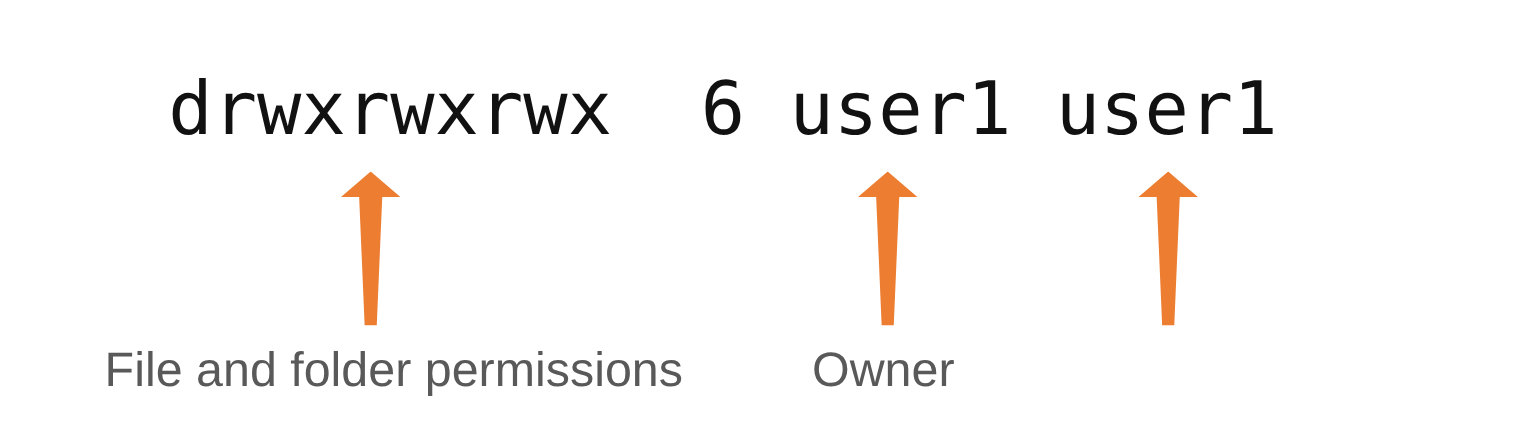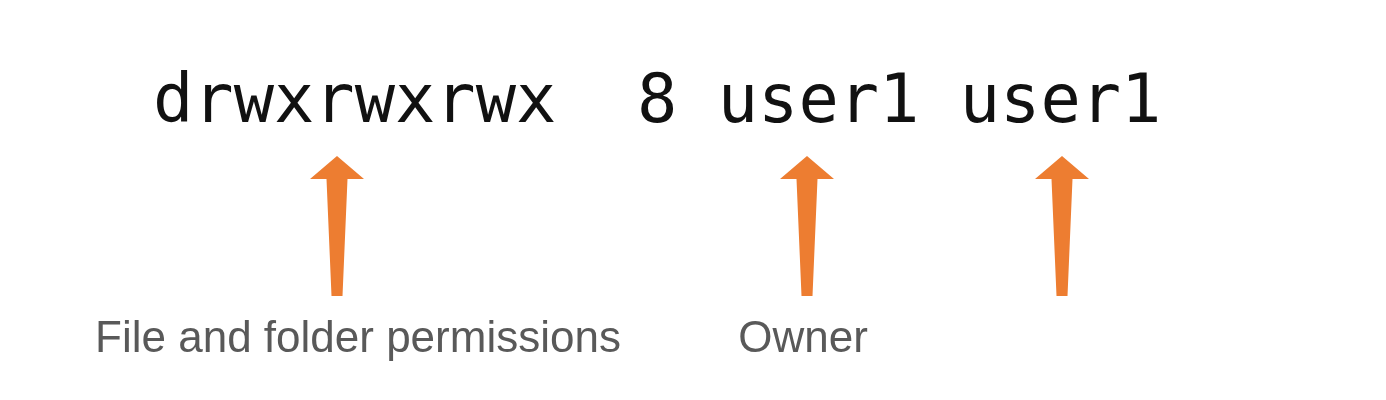--- a/index.html
+++ b/index.html
@@ -43,21 +43,21 @@
   }
   .label-1 { left: 358px; }
   .label-2 { left: 803px; }
   .label-3 { left: 1052px; }
 </style>
 </head>
 <body>
 
 <div class="canvas">
 
-  <div class="listing">drwxrwxrwx  8 user1 user1</div>
+  <div class="listing">drwxrwxrwx  6 user1 user1</div>
 
   <svg class="arrow arrow-1" viewBox="0 0 56 140" aria-hidden="true">
     <polygon points="28,0 55,23 38.5,23 33.5,140 22.5,140 17.5,23 1,23" fill="#ED7D31"></polygon>
   </svg>
 
   <svg class="arrow arrow-2" viewBox="0 0 56 140" aria-hidden="true">
     <polygon points="28,0 55,23 38.5,23 33.5,140 22.5,140 17.5,23 1,23" fill="#ED7D31"></polygon>
   </svg>
 
   <svg class="arrow arrow-3" viewBox="0 0 56 140" aria-hidden="true">

